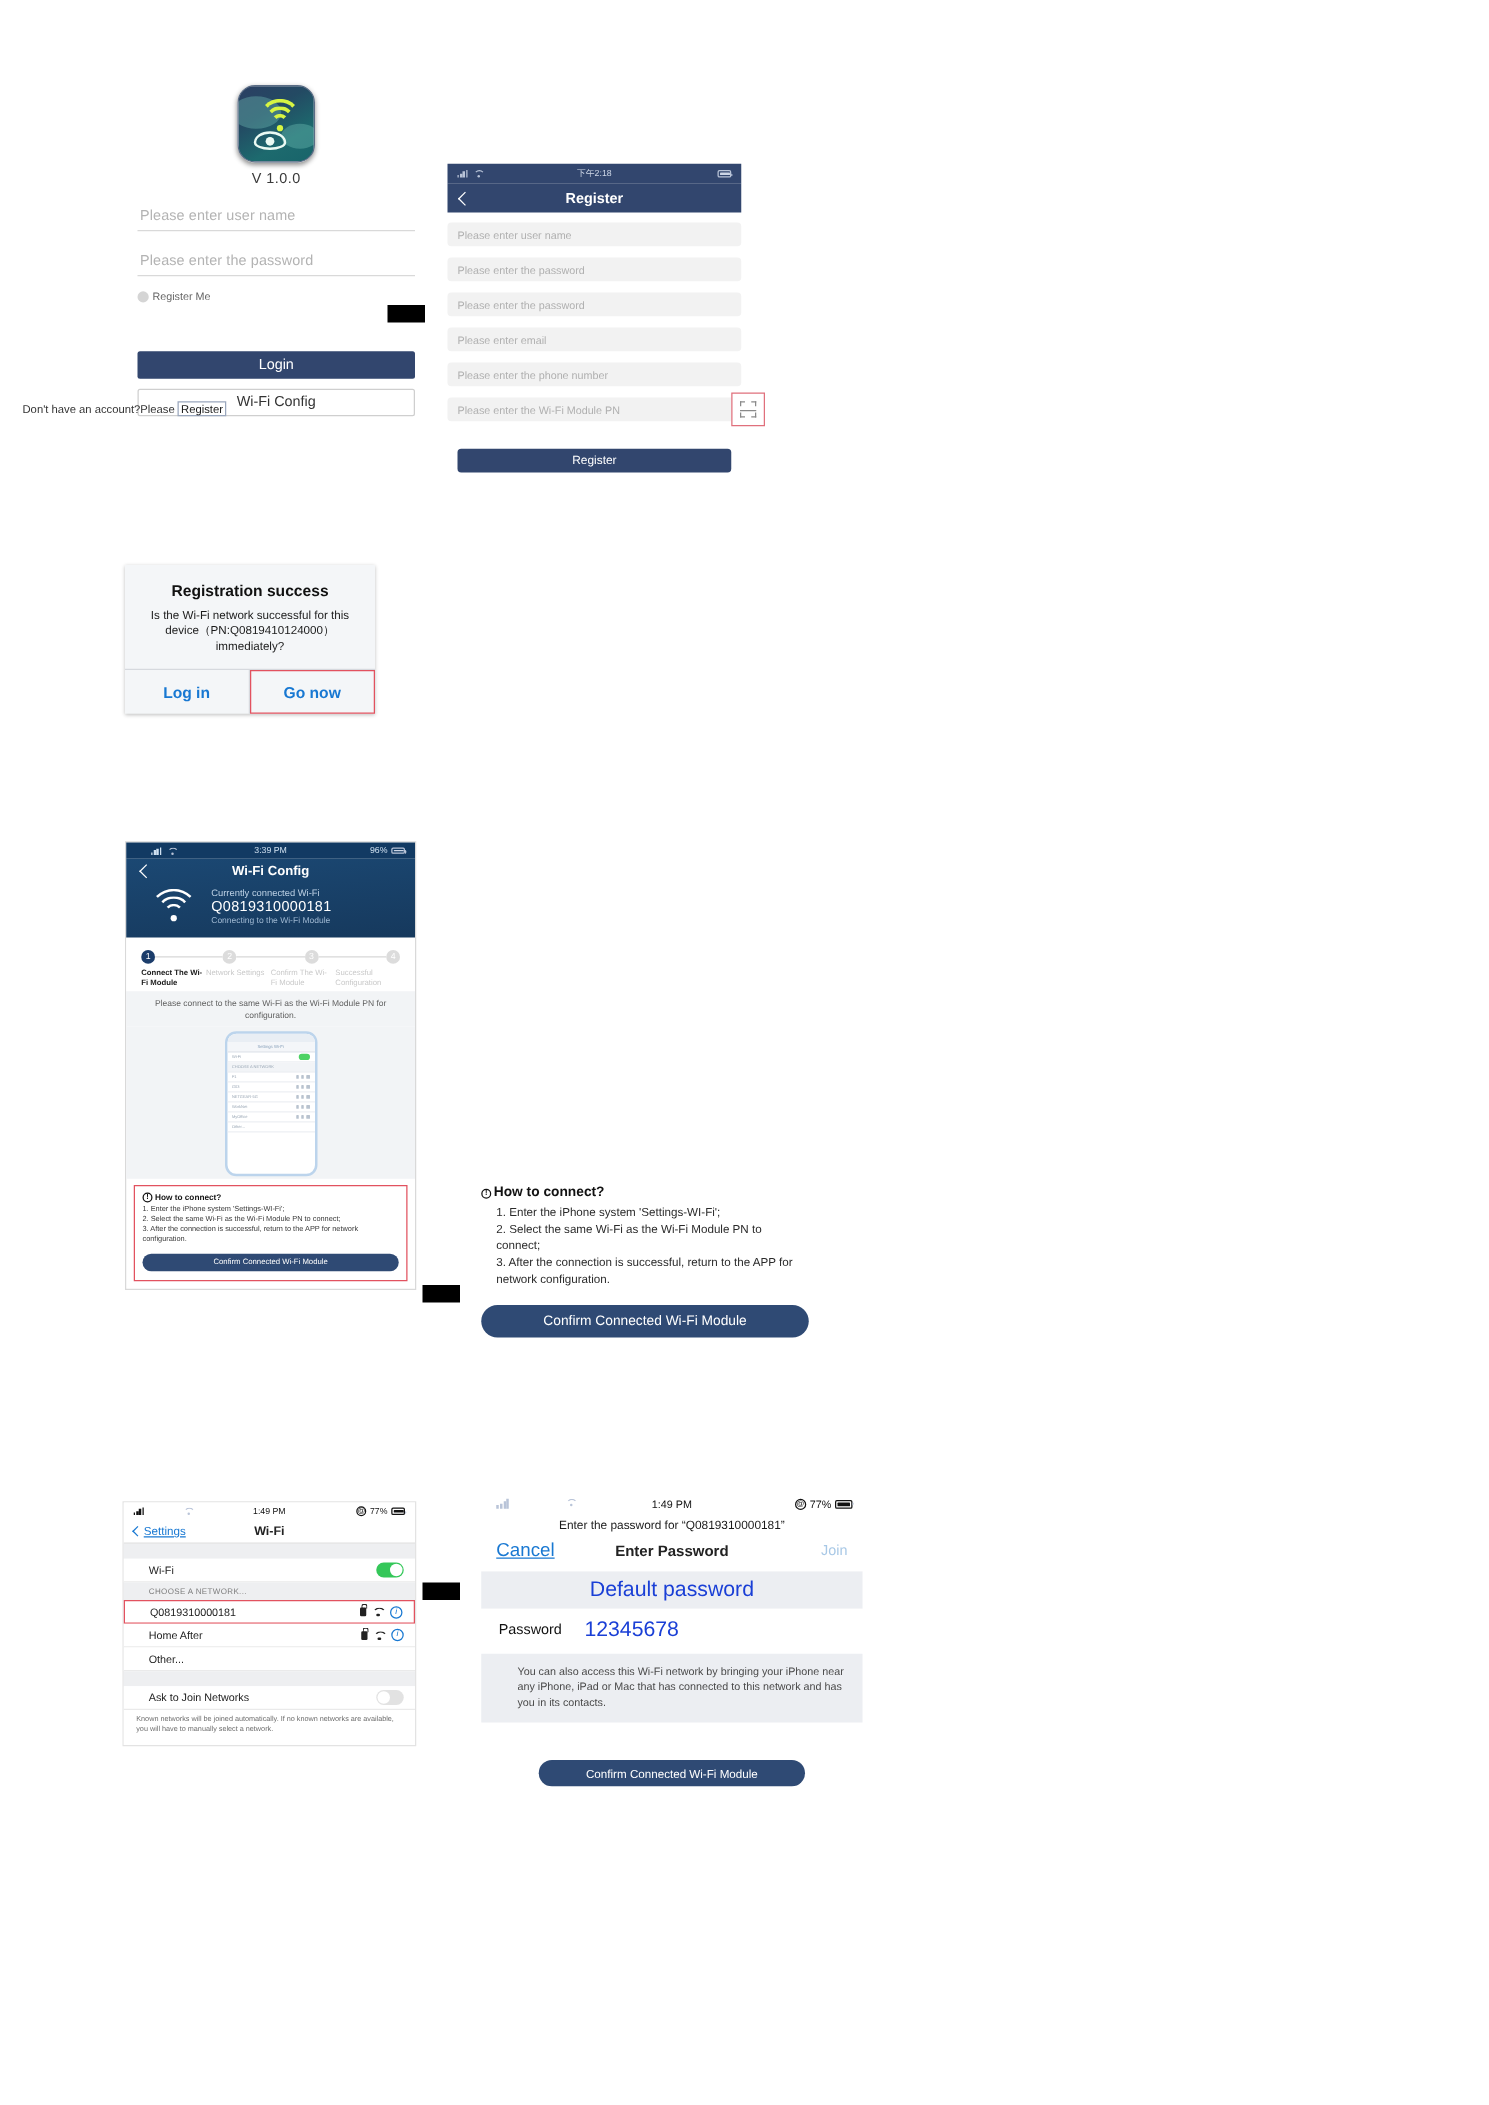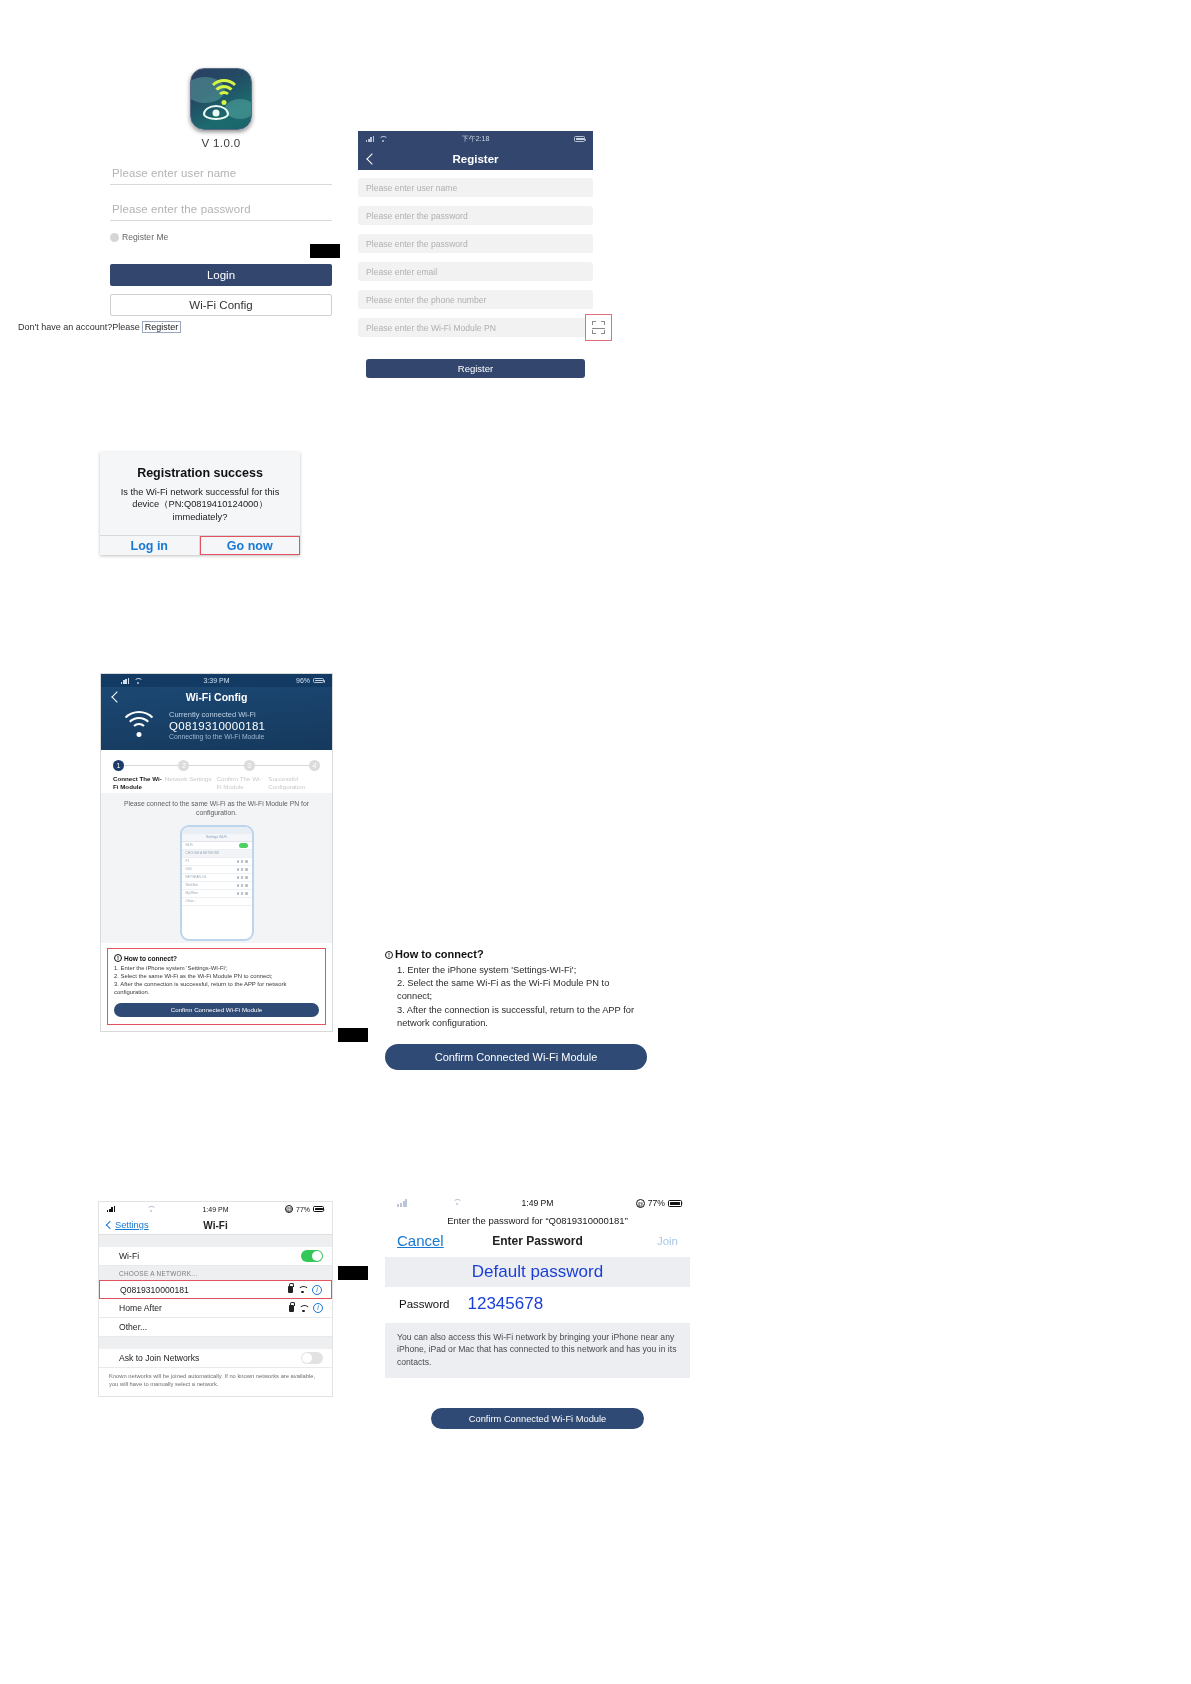--- a/index.html
+++ b/index.html
@@ -45,21 +45,21 @@
   .eye::after { content:""; position:absolute; width:7px;height:7px;border-radius:50%;background:#eafaf3; left:50%; top:50%; transform:translate(-50%,-50%); }
   .ver { text-align:center; font-size:11.5px; color:#3a3a3a; margin-top:7px; letter-spacing:.4px; }
 
   .ul-field { margin-top:18px; border-bottom:1px solid #d9d9d9; padding:0 2px 5px 2px; }
   .ul-field .ph { font-size:11.5px; color:#b3b3b3; letter-spacing:.1px; }
   .remember { display:flex; align-items:center; gap:3px; margin-top:11px; }
   .cb { width:9px;height:9px;border-radius:50%;background:#d5d5d5; display:inline-block; }
   .remember span.lbl { font-size:8.6px; color:#666; }
 
   .btn-primary {
-    margin-top:22px; height:22px; background:#32466e; color:#fff;
+    margin-top:39px; height:22px; background:#32466e; color:#fff;
     display:flex;align-items:center;justify-content:center;
     font-size:11.5px; border-radius:2px;
   }
   .btn-outline {
     margin-top:8px; height:22px; background:#fff; color:#333;
     border:1px solid #cfcfcf; border-radius:2px;
     display:flex;align-items:center;justify-content:center; font-size:11.5px;
   }
   .noacct { position:absolute; left:18px; top:322px; font-size:9px; color:#333; white-space:nowrap; }
   .noacct .reg { border:1px solid #9aa7bd; padding:0 2px; margin-left:2px; color:#1a1a1a; }
@@ -113,21 +113,21 @@
   .reg-submit {
     margin:22px 8px 0 8px; height:19px; background:#32466e; color:#fff; border-radius:3px;
     display:flex;align-items:center;justify-content:center;font-size:9.5px;
   }
 
   
   #regsuccess { left:100px; top:452px; width:200px; background:#f4f6f8; box-shadow:0 1px 3px rgba(0,0,0,.25); }
   .rs-body { padding:14px 8px 12px 8px; text-align:center; }
   .rs-title { font-size:12.5px; font-weight:bold; color:#111; margin-bottom:6px; }
   .rs-msg { font-size:9.3px; color:#1b1b1b; line-height:1.33; }
-  .rs-actions { display:flex; border-top:1px solid #d6d9de; height:20px; }
+  .rs-actions { display:flex; border-top:1px solid #d6d9de; height:36px; }
   .rs-btn { flex:1; display:flex;align-items:center;justify-content:center; font-size:12.5px; color:#1878d2; font-weight:bold; }
   .rs-btn.left { border-right:1px solid #d6d9de; }
   .rs-btn.hl { border:1.6px solid #e2525f; }
 
   
   #wificfg { left:100px; top:673px; width:233px; border:1px solid #d9d9d9; background:#fff; }
   .wc-status { height:13px; background:#123a63; color:#cfe0f0; display:flex;align-items:center;padding:0 6px;font-size:6px;position:relative; }
   .wc-hero { background:linear-gradient(175deg,#1b4873 0%,#16395d 100%); padding:4px 0 10px 0; position:relative; }
   .wc-title { text-align:center; color:#fff; font-size:10.5px; font-weight:bold; position:relative; }
   .wc-title .back { position:absolute; left:12px; top:2px; width:8px;height:8px;border-left:1.8px solid #fff;border-bottom:1.8px solid #fff;transform:rotate(45deg); }
@@ -206,21 +206,21 @@
   .ep-sb { height:16px; display:flex;align-items:center;padding:0 12px;font-size:8.6px;color:#111;position:relative;background:#fff; }
   .ep-sub { text-align:center; font-size:9.5px; color:#1a1a1a; padding:4px 0 6px 0; background:#fff; }
   .ep-nav { display:flex; align-items:center; padding:0 12px 8px 12px; position:relative; background:#fff; }
   .ep-cancel { color:#1878d2; font-size:15px; text-decoration:underline; }
   .ep-title { position:absolute; left:50%; transform:translateX(-50%); font-size:12px; font-weight:bold; }
   .ep-join { position:absolute; right:12px; color:#a8c8e6; font-size:11.5px; }
   .ep-default { background:#eceef2; text-align:center; color:#1a3fd6; font-size:17px; padding:5px 0; }
   .ep-pwrow { display:flex; align-items:center; gap:18px; padding:7px 0 9px 14px; background:#fff; }
   .ep-pwlbl { font-size:11.5px; color:#111; }
   .ep-pwval { font-size:17px; color:#1a3fd6; }
-  .ep-hint { background:#eceef2; font-size:8.6px; color:#4a4a4a; line-height:1.45; padding:8px 12px 10px 12px; }
+  .ep-hint { background:#eceef2; font-size:8.6px; color:#4a4a4a; line-height:1.45; padding:8px 12px 10px 29px; }
   .ep-confirm { margin:30px auto 0 auto; width:213px; height:21px; background:#2f4a74; color:#fff; border-radius:11px; display:flex;align-items:center;justify-content:center;font-size:9.3px; }
 </style>
 </head>
 <body>
 
 <div class="stage">
 
   <div class="abs" id="login">
     <div class="app-icon">
       <span class="blob b1"></span>

